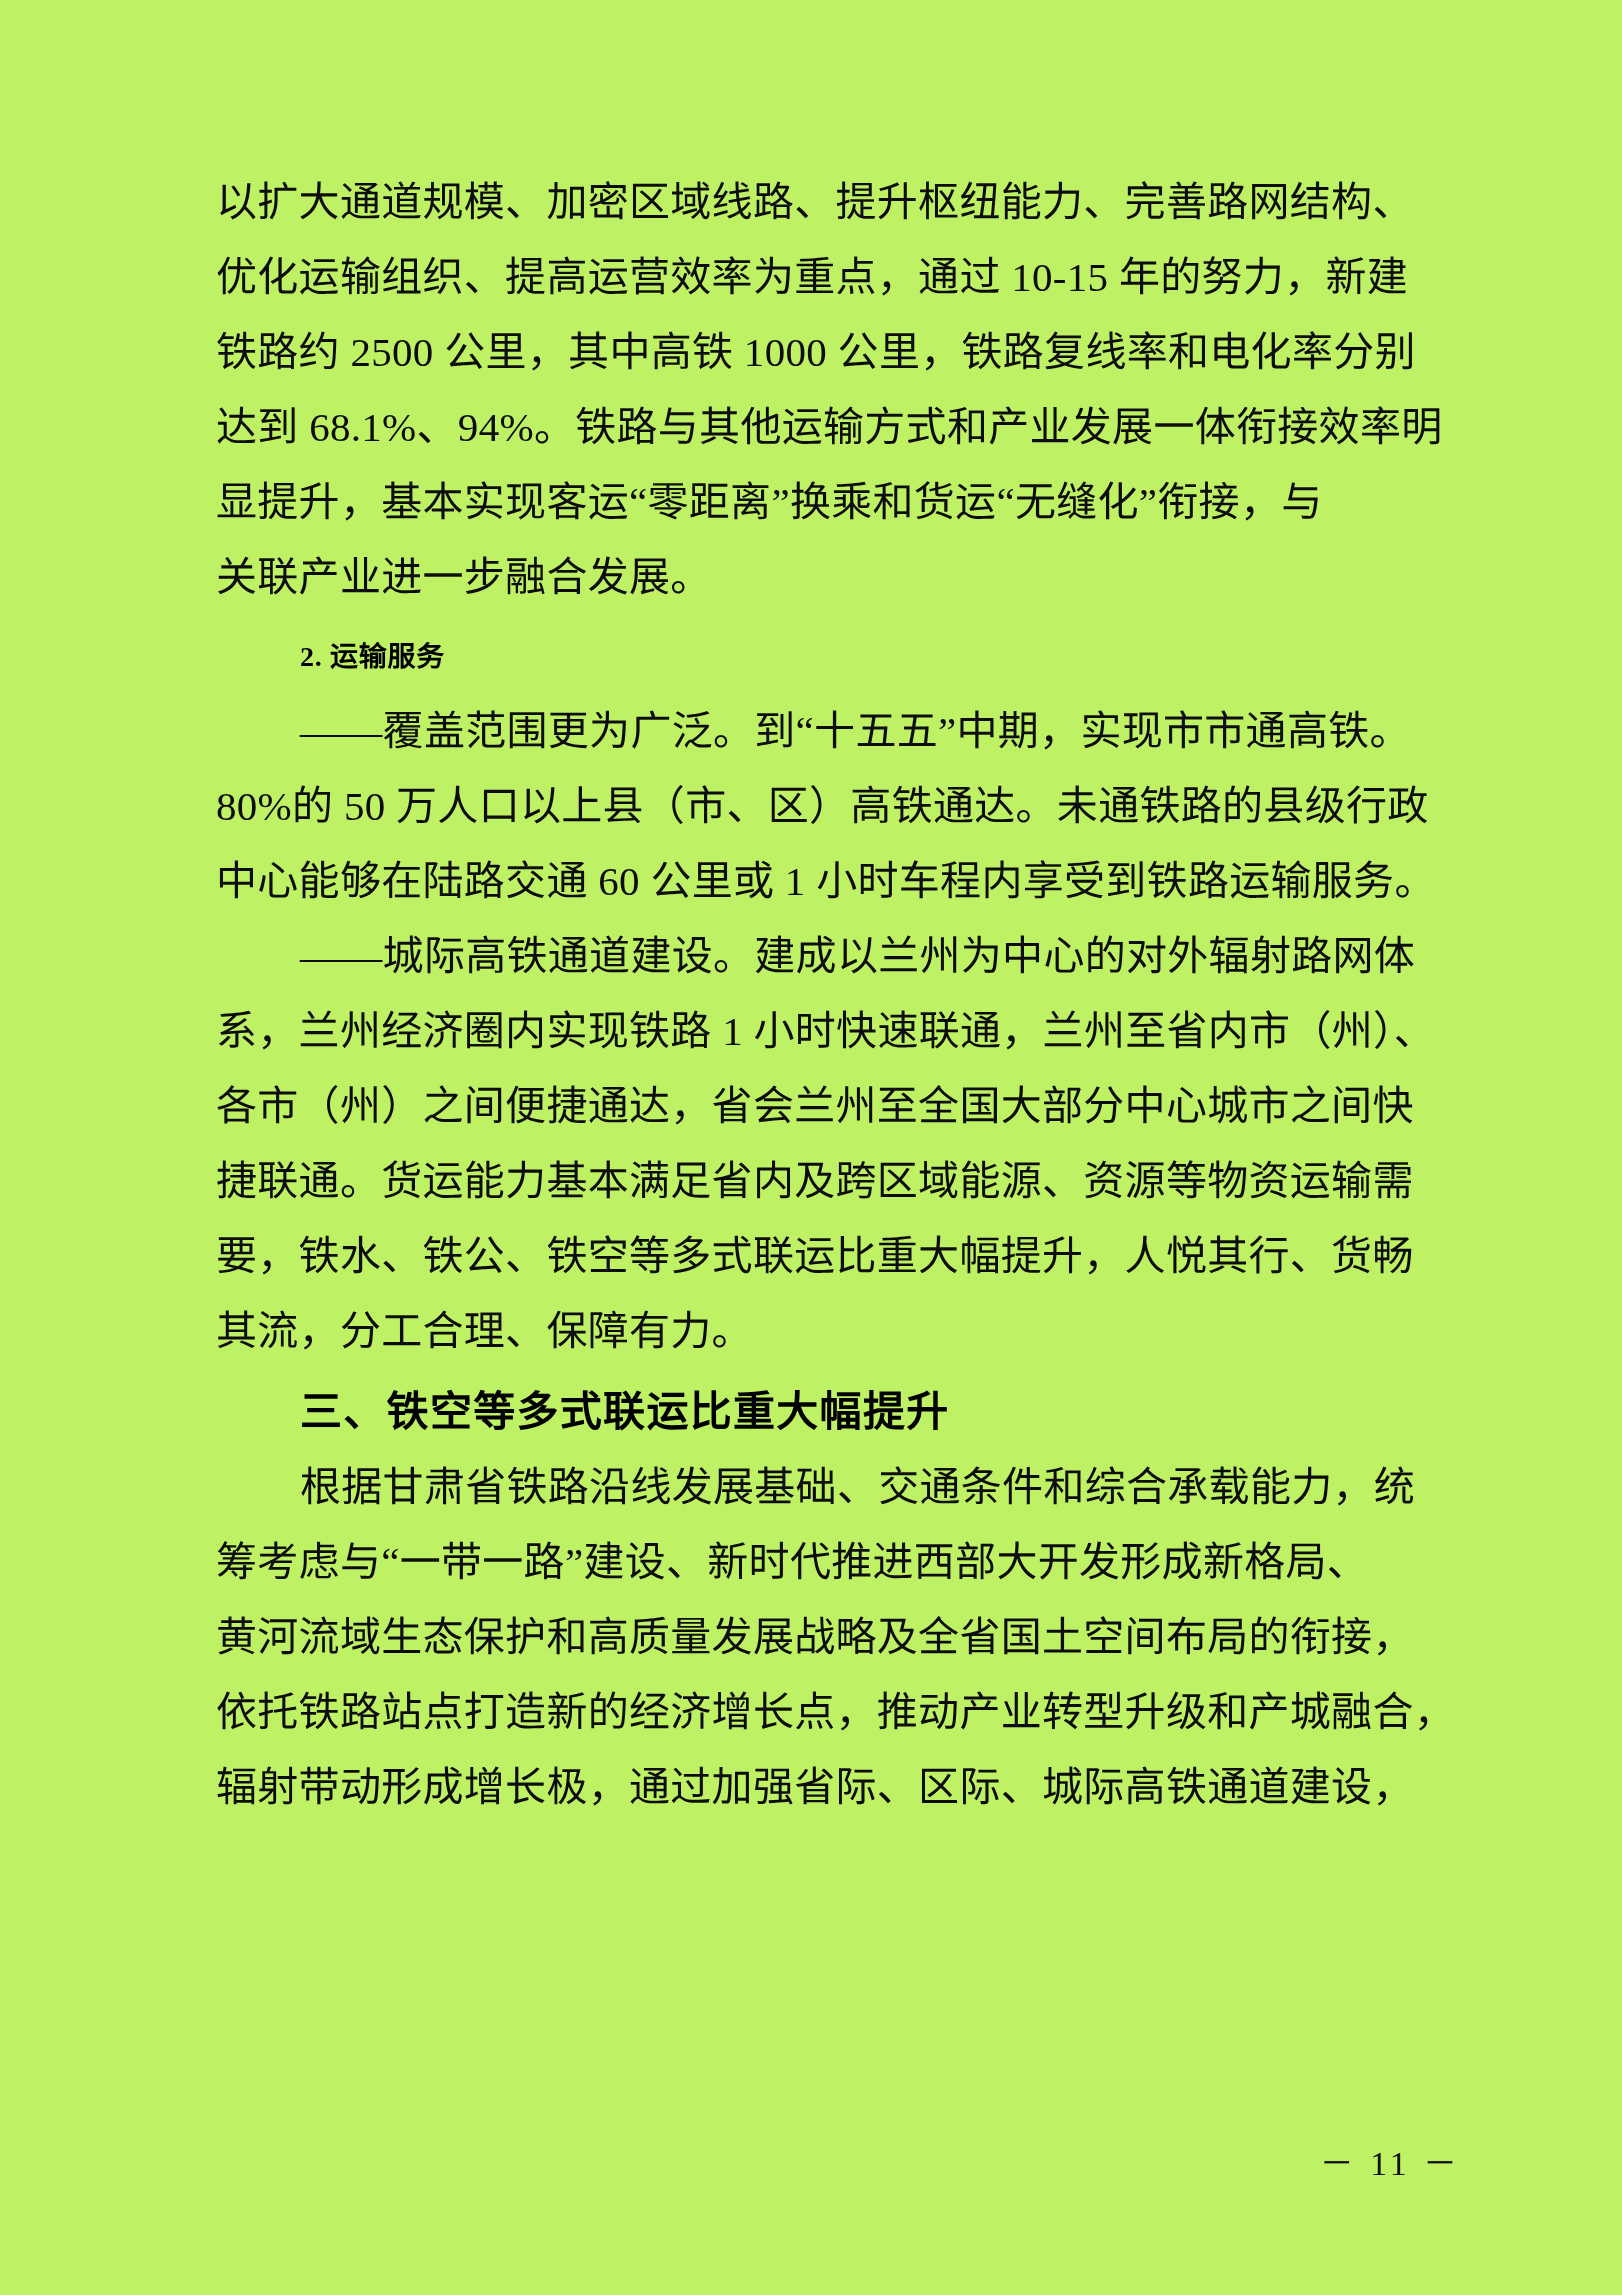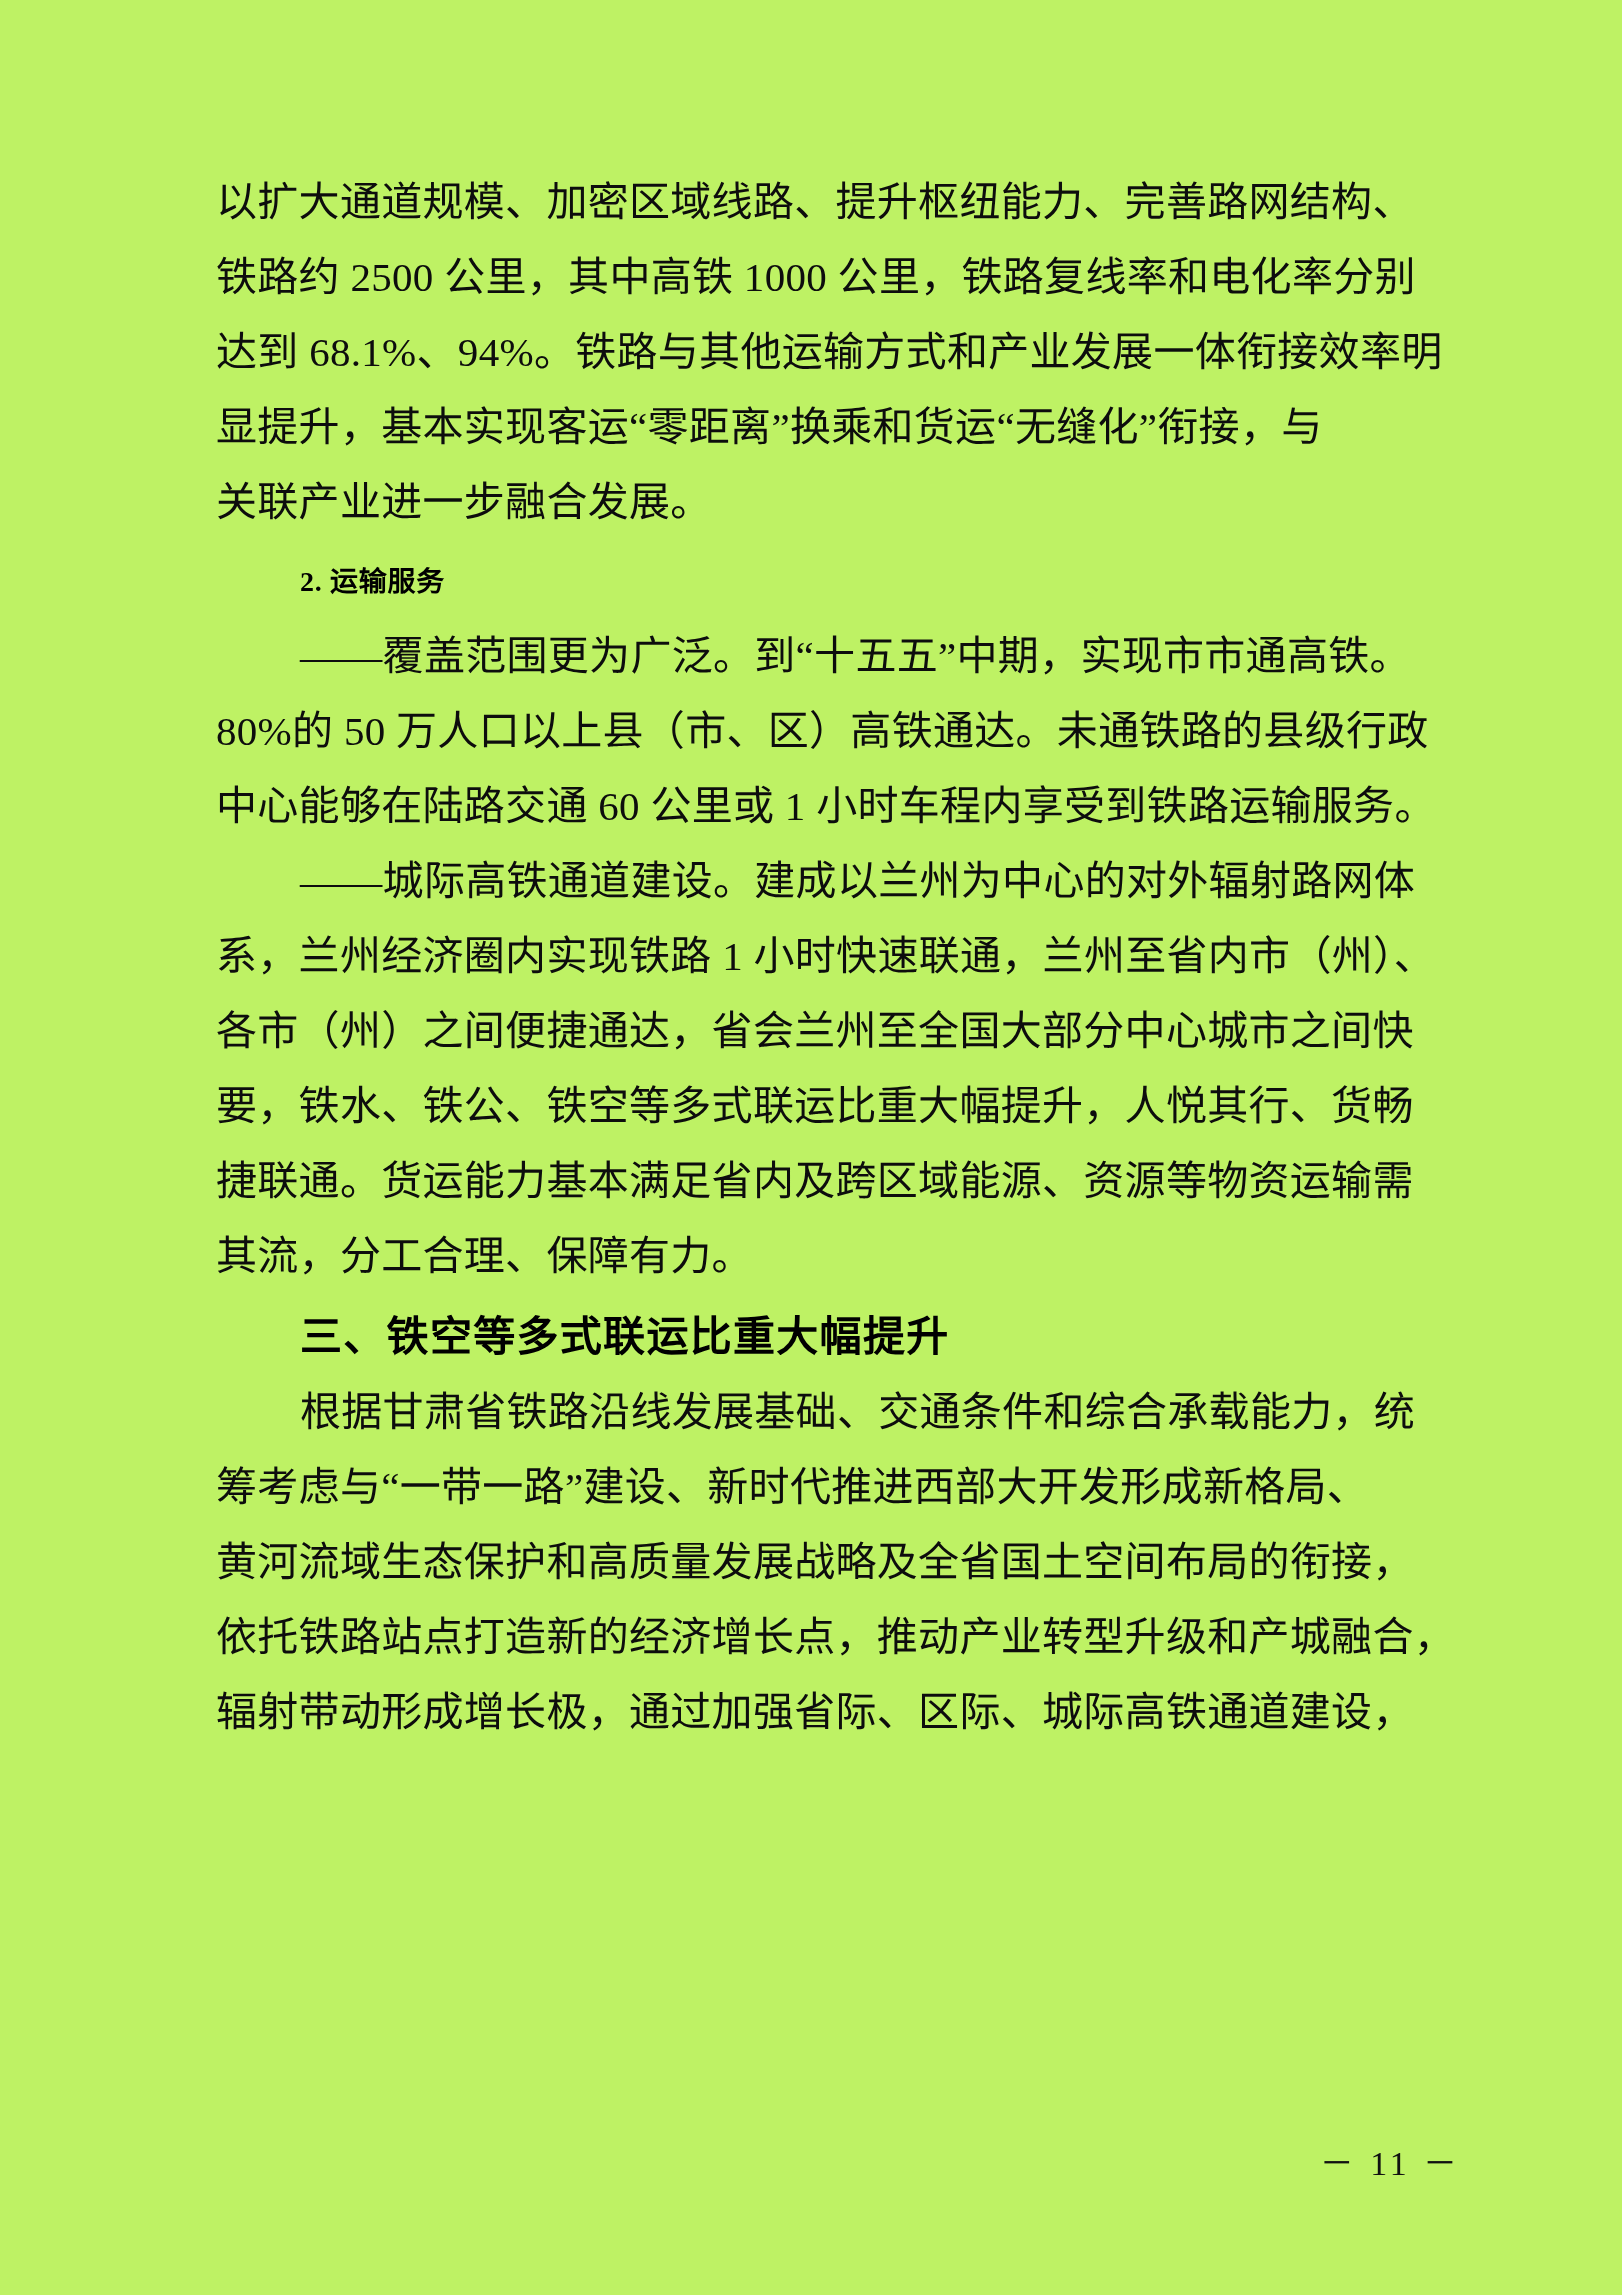--- a/index.html
+++ b/index.html
@@ -79,42 +79,43 @@
   }
 </style>
 </head>
 <body>
 
 <div class="page">
   <div class="content">
 
     <div>
       <div class="line">以扩大通道规模、加密区域线路、提升枢纽能力、完善路网结构、</div>
+      <div class="line">优化运输组织、提高运营效率为重点，通过 10-15 年的努力，新建</div>
       <div class="line">铁路约 2500 公里，其中高铁 1000 公里，铁路复线率和电化率分别</div>
       <div class="line">达到 68.1%、94%。铁路与其他运输方式和产业发展一体衔接效率明</div>
       <div class="line">显提升，基本实现客运“零距离”换乘和货运“无缝化”衔接，与</div>
       <div class="line">关联产业进一步融合发展。</div>
     </div>
 
     <div class="spacer-sm"></div>
 
     <div class="subheading">2. 运输服务</div>
 
     <div>
       <div class="line indent">——覆盖范围更为广泛。到“十五五”中期，实现市市通高铁。</div>
       <div class="line">80%的 50 万人口以上县（市、区）高铁通达。未通铁路的县级行政</div>
       <div class="line">中心能够在陆路交通 60 公里或 1 小时车程内享受到铁路运输服务。</div>
     </div>
 
     <div>
       <div class="line indent">——城际高铁通道建设。建成以兰州为中心的对外辐射路网体</div>
       <div class="line">系，兰州经济圈内实现铁路 1 小时快速联通，兰州至省内市（州）、</div>
       <div class="line">各市（州）之间便捷通达，省会兰州至全国大部分中心城市之间快</div>
+      <div class="line">捷联通。货运能力基本满足省内及跨区域能源、资源等物资运输需</div>
       <div class="line">要，铁水、铁公、铁空等多式联运比重大幅提升，人悦其行、货畅</div>
-      <div class="line">捷联通。货运能力基本满足省内及跨区域能源、资源等物资运输需</div>
       <div class="line">其流，分工合理、保障有力。</div>
     </div>
 
     <div class="spacer-sm"></div>
 
     <div class="section-heading">三、铁空等多式联运比重大幅提升</div>
 
     <div>
       <div class="line indent">根据甘肃省铁路沿线发展基础、交通条件和综合承载能力，统</div>
       <div class="line">筹考虑与“一带一路”建设、新时代推进西部大开发形成新格局、</div>

